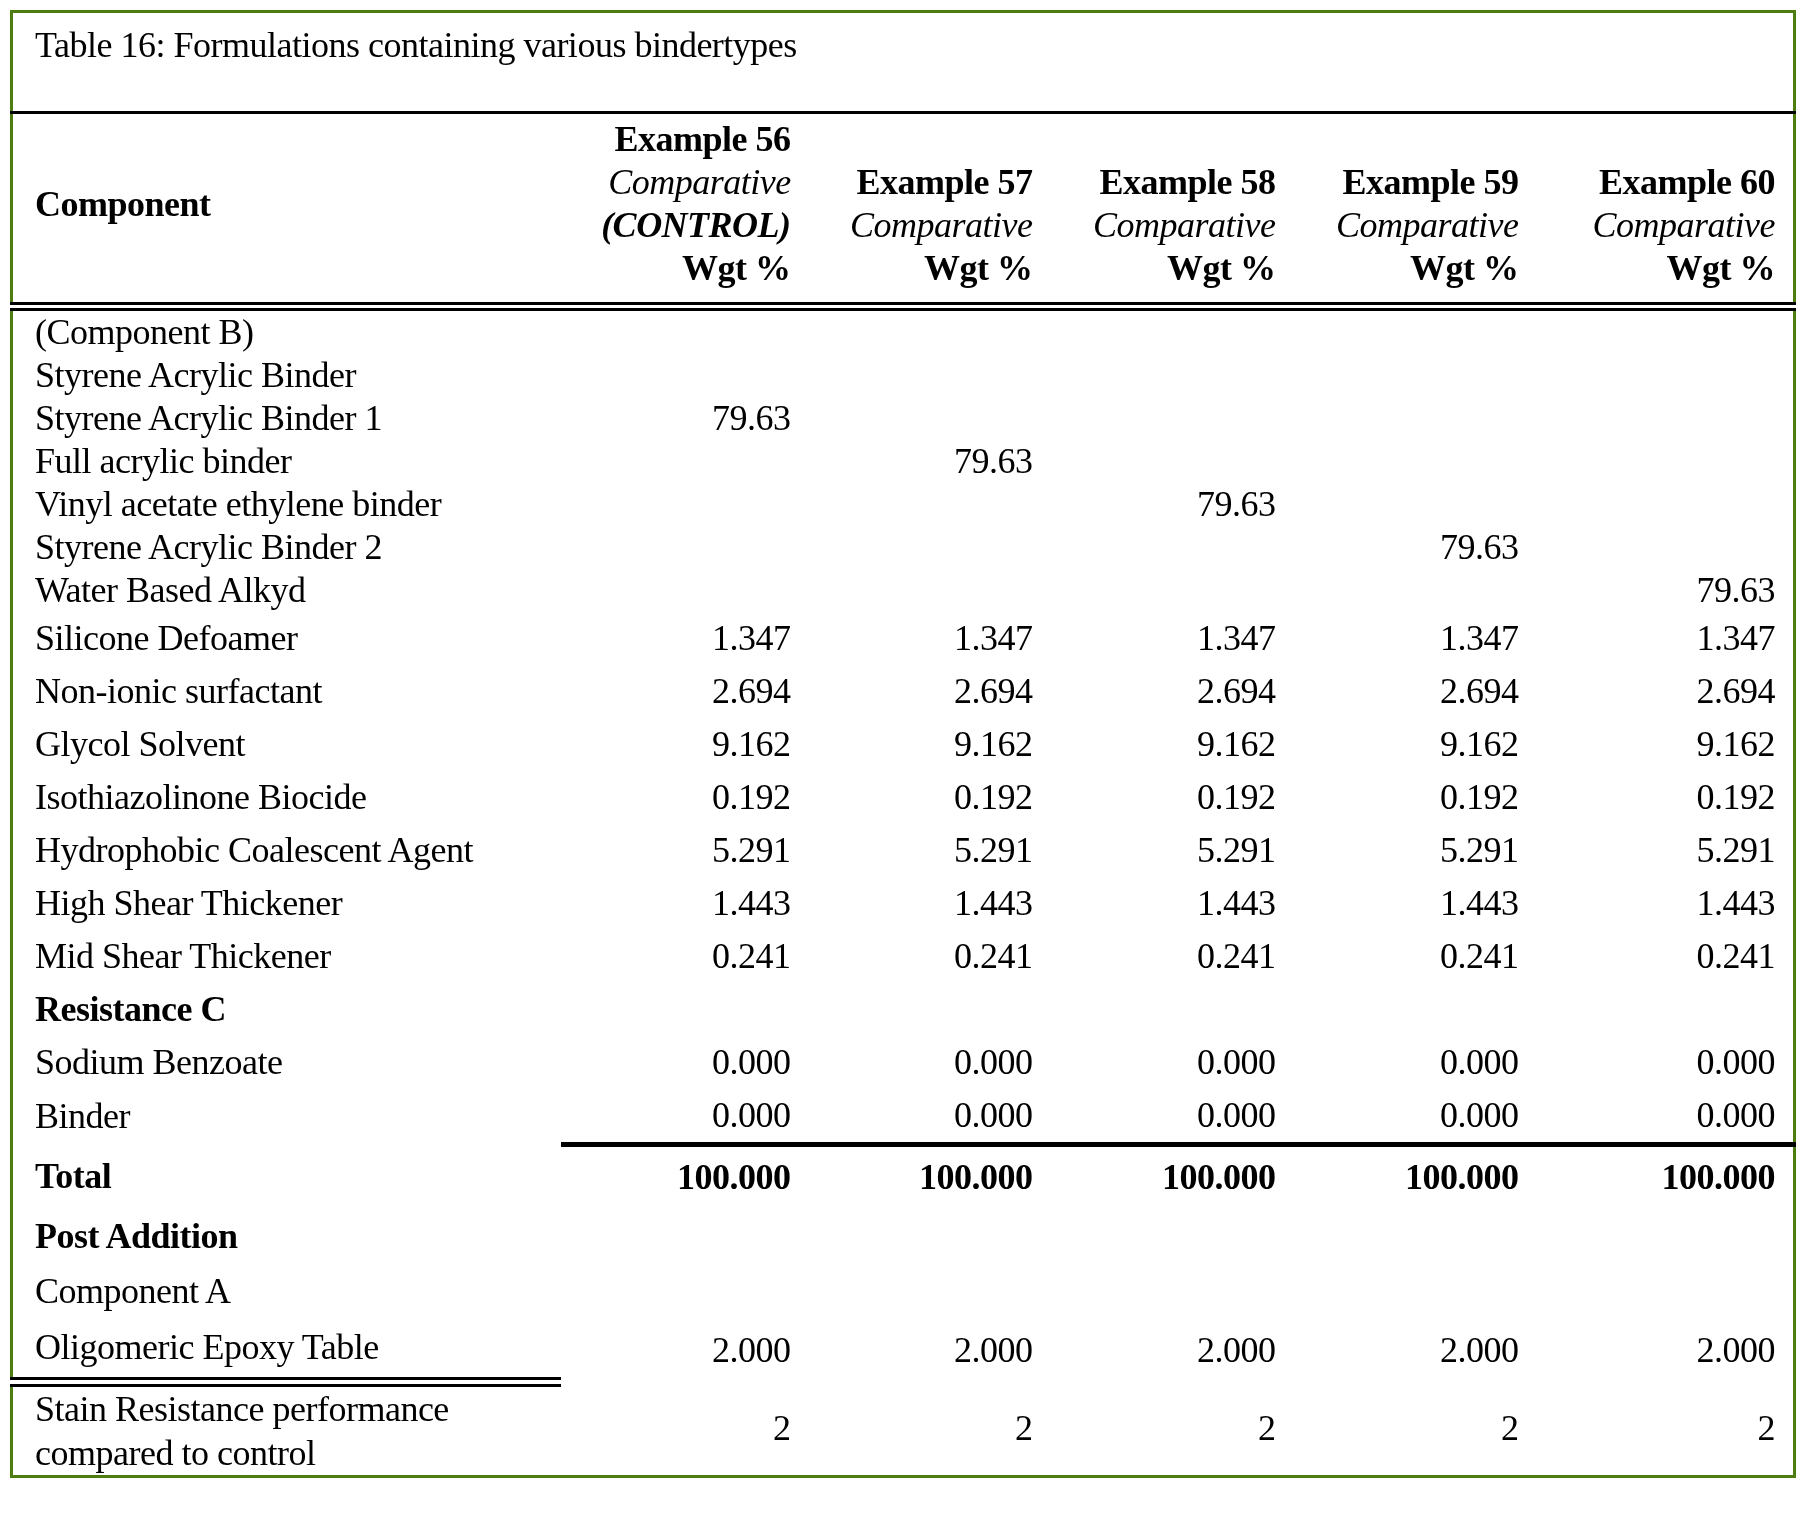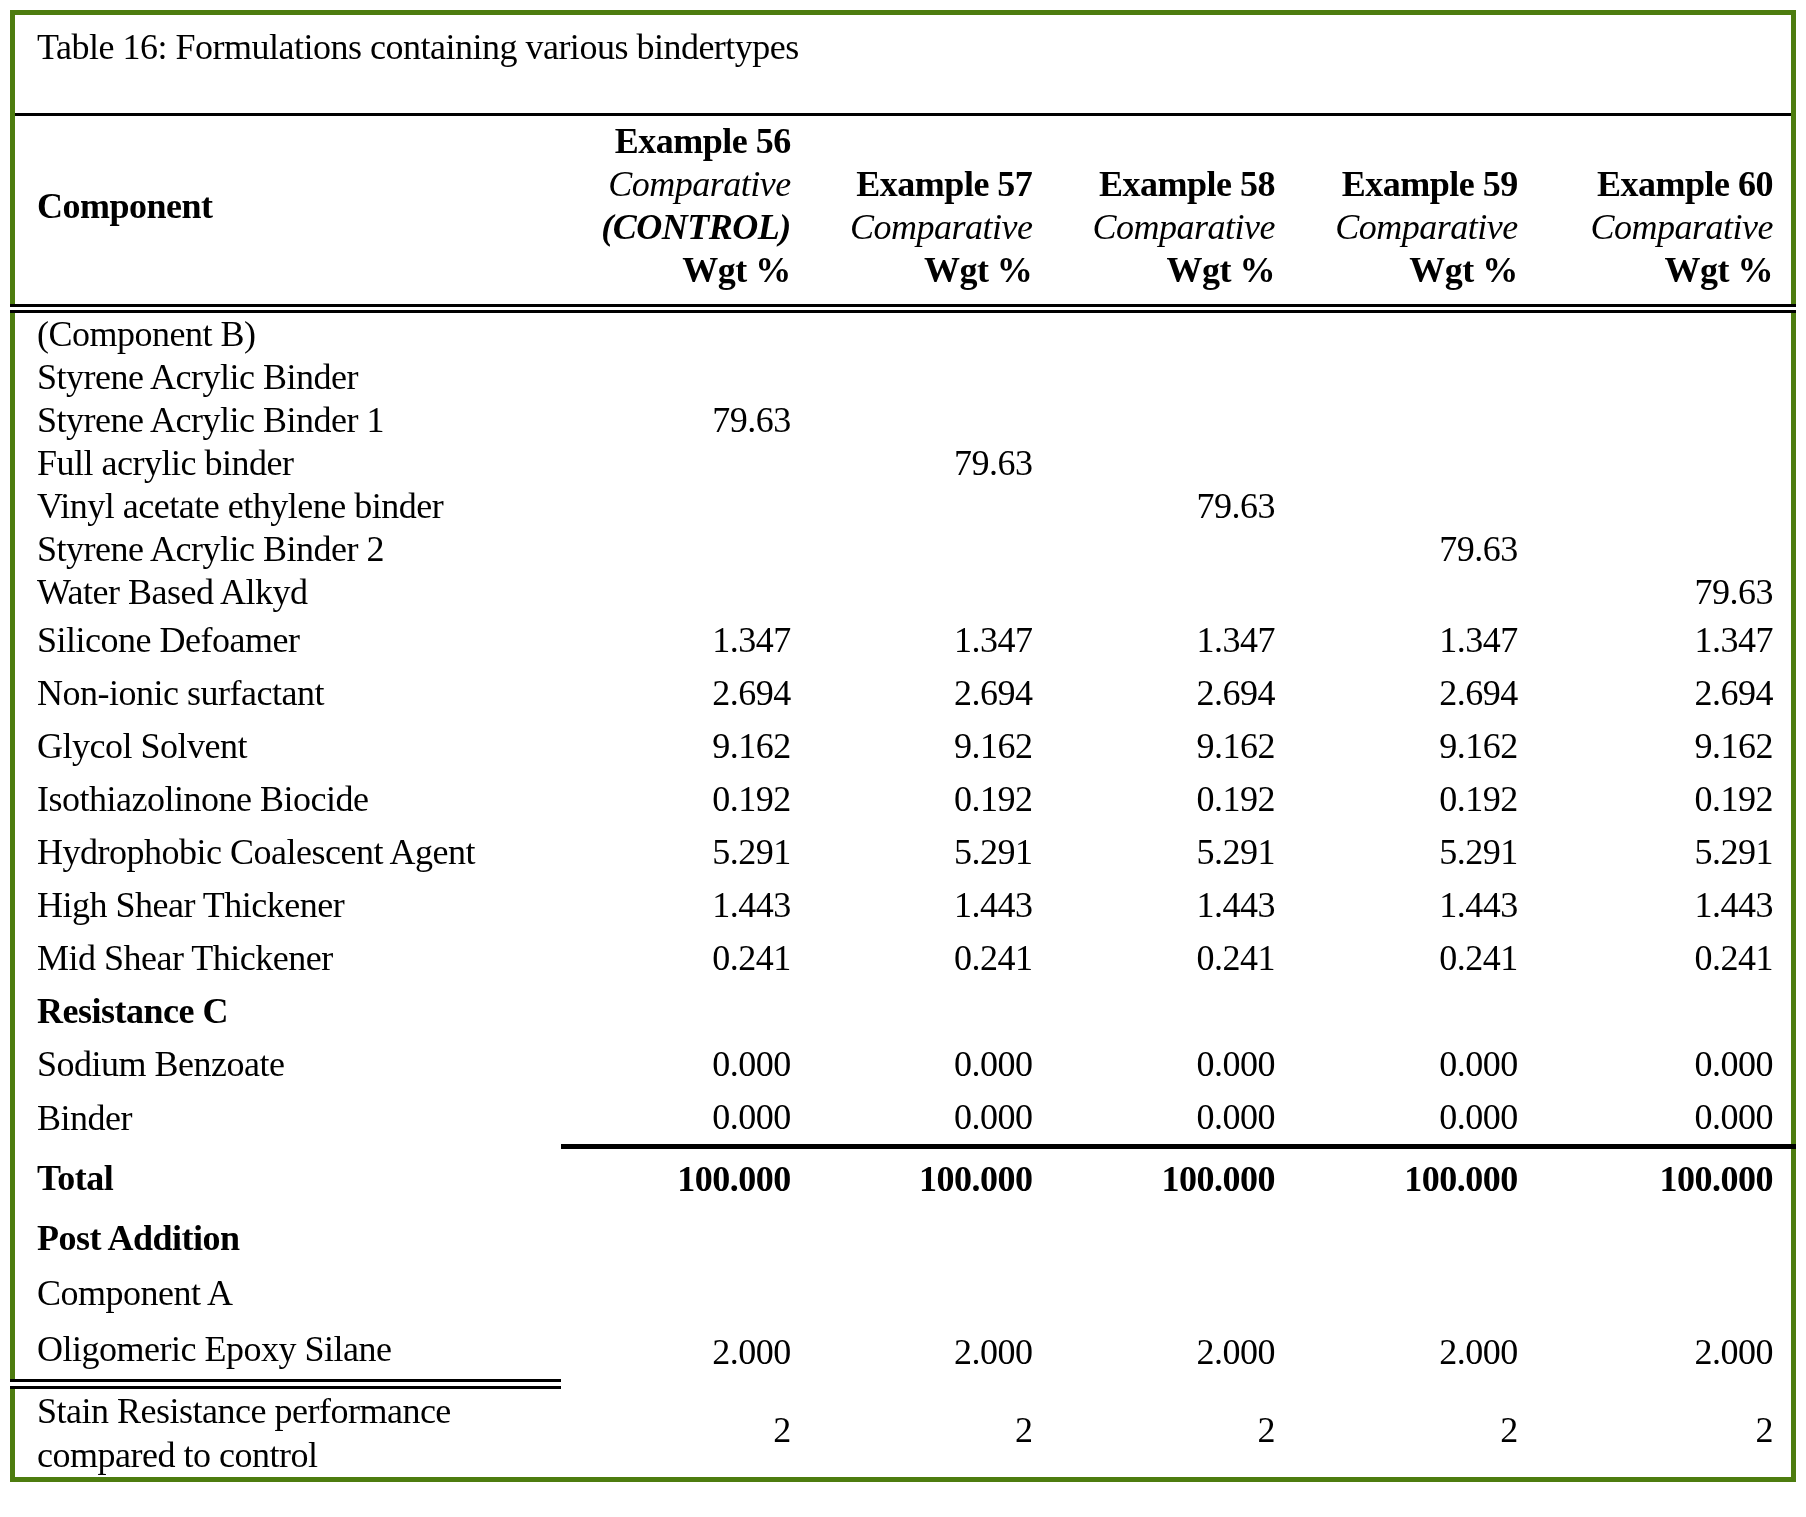--- a/index.html
+++ b/index.html
@@ -14,21 +14,21 @@
     background: #ffffff;
     color: #000000;
     font-family: "Liberation Serif", "DejaVu Serif", serif;
     overflow: hidden;
   }
   table.formulation {
     border-collapse: collapse;
     table-layout: fixed;
     width: 1786px;
     margin: 10px 10px 0 10px;
-    border: 5px solid #4d7c0f;
+    border: 3px solid #4d7c0f;
   }
   col.c-label { width: 547px; }
   col.c-v1 { width: 247px; }
   col.c-v2 { width: 241px; }
   col.c-v3 { width: 242px; }
   col.c-v4 { width: 242px; }
   col.c-v5 { width: 257px; }
 
   td, th {
     padding: 0;
@@ -302,21 +302,21 @@
         </tr>
         <tr class="std compa-row">
           <td class="label">Component A</td>
           <td class="value"></td>
           <td class="value"></td>
           <td class="value"></td>
           <td class="value"></td>
           <td class="value"></td>
         </tr>
         <tr class="std divider-row">
-          <td class="label">Oligomeric Epoxy Silane</td>
+          <td class="label">Oligomeric Epoxy Table</td>
           <td class="value">2.000</td>
           <td class="value">2.000</td>
           <td class="value">2.000</td>
           <td class="value">2.000</td>
           <td class="value">2.000</td>
         </tr>
         <tr class="tall-row">
           <td class="label">Stain Resistance performance compared to control</td>
           <td class="value">2</td>
           <td class="value">2</td>

